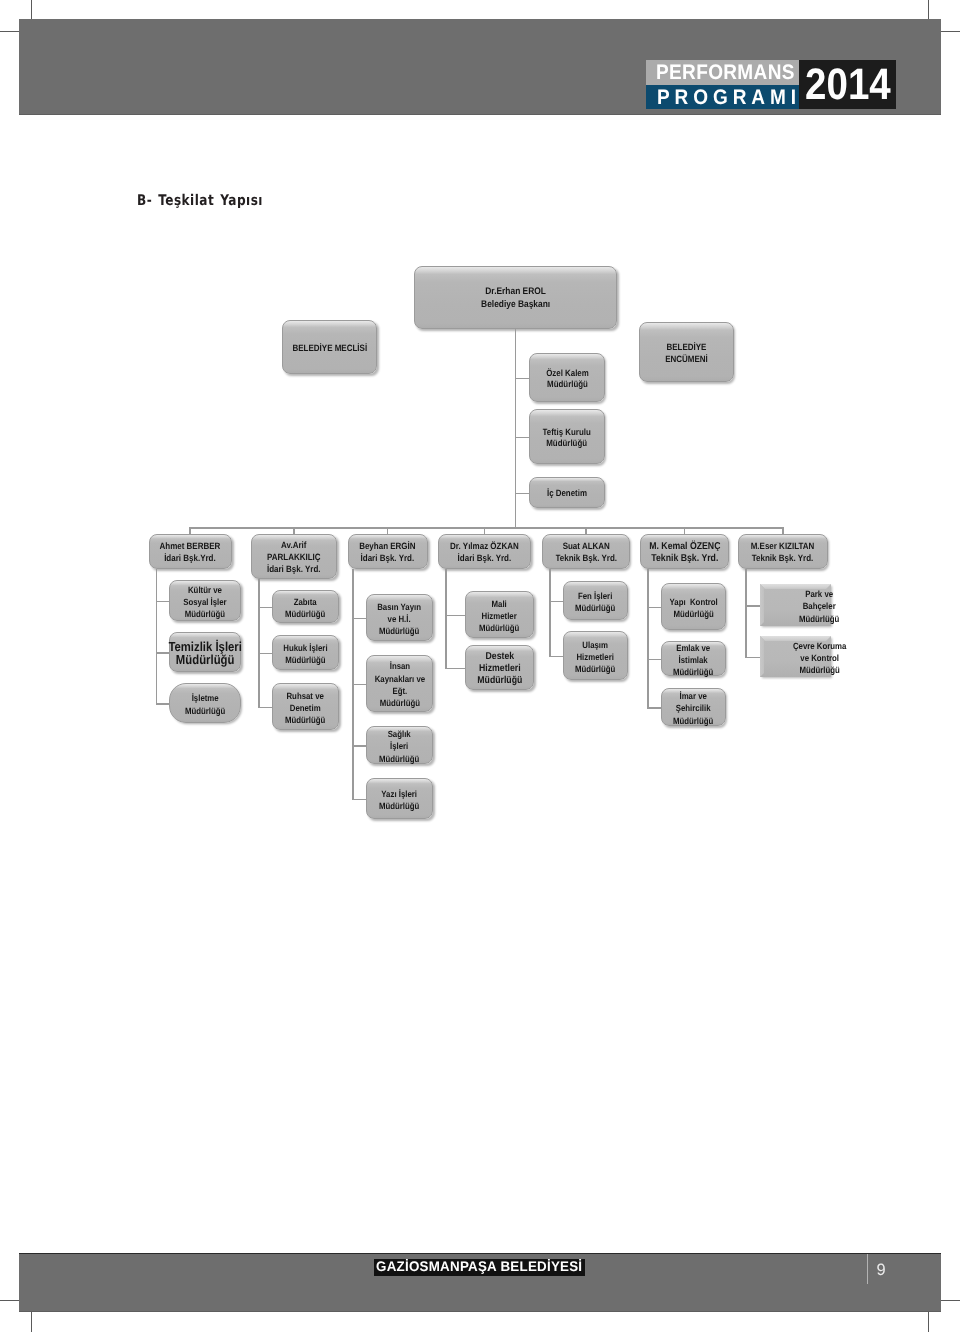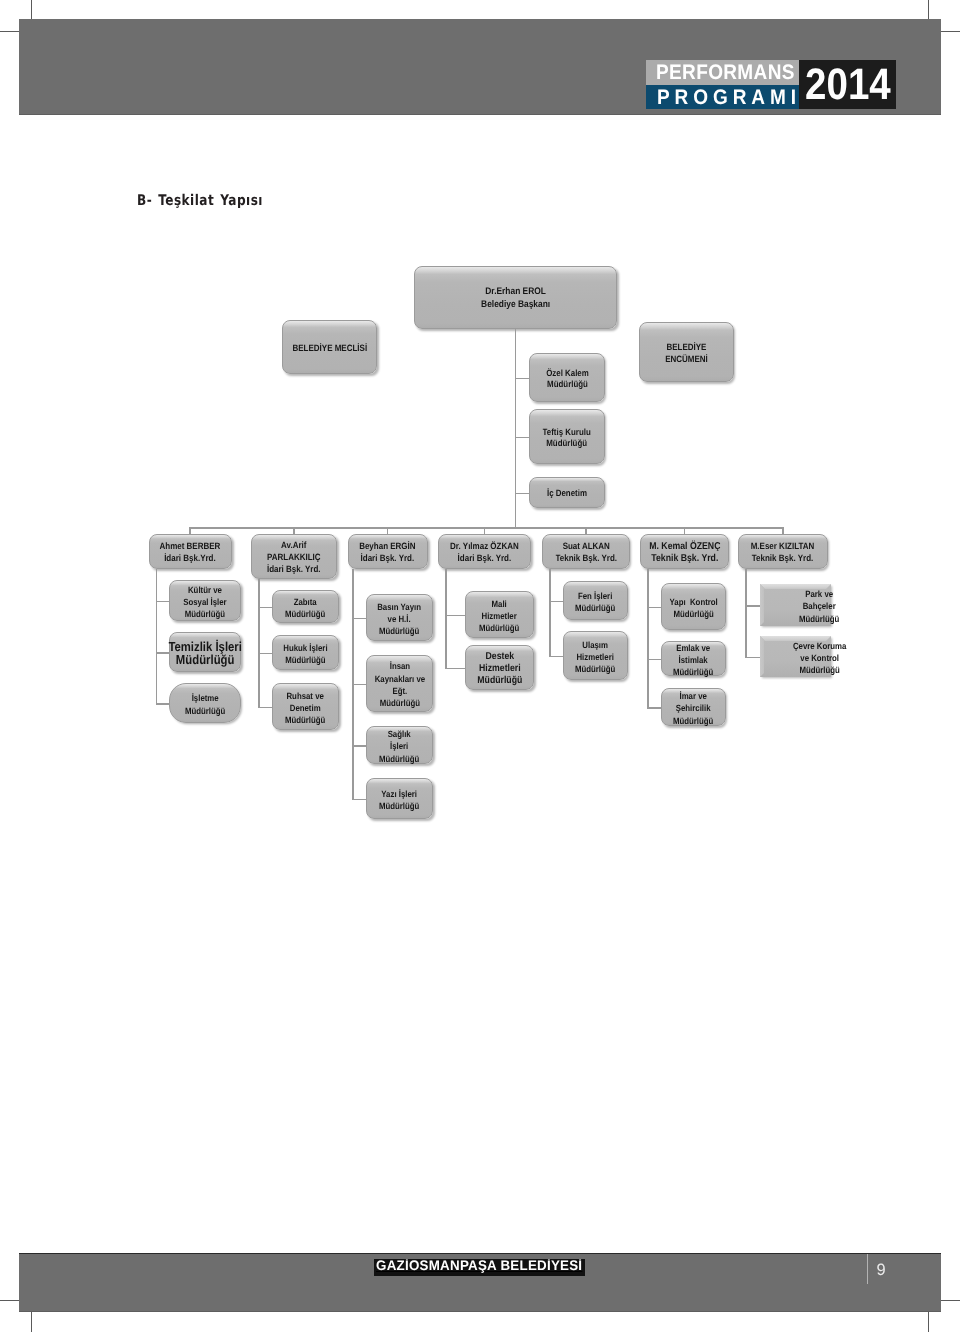--- a/index.html
+++ b/index.html
@@ -29,21 +29,21 @@
   .logo-year{width:97px;height:49.2px;background:#1c1c1c;display:flex;align-items:center;justify-content:center;overflow:hidden;}
   .logo-year span{color:#ffffff;font-weight:bold;font-size:44px;line-height:44px;display:block;
              font-family:"Liberation Sans",sans-serif;transform:scaleX(0.875) translateZ(0);white-space:nowrap;}
 
   .heading{position:absolute;left:136.8px;top:194.3px;font-weight:bold;color:#231f20;
            font-size:14.7px;line-height:14.7px;letter-spacing:0.55px;word-spacing:1.6px;
            font-family:"DejaVu Sans",sans-serif;
            transform:scaleX(0.825) translateZ(0);transform-origin:left top;white-space:nowrap;}
 
   .foot-label{position:absolute;left:374px;top:1258.6px;width:211px;height:17.4px;background:#111111;
-              display:flex;justify-content:center;overflow:hidden;text-decoration:underline;}
+              display:flex;align-items:center;justify-content:center;overflow:hidden;}
   .foot-label span{color:#ffffff;font-weight:bold;font-size:13.9px;line-height:13.9px;
               font-family:"Liberation Sans",sans-serif;white-space:nowrap;display:block;
               transform:scaleX(0.962) translateZ(0);letter-spacing:0.25px;}
   .foot-sep{position:absolute;left:866.5px;top:1253.8px;width:1.2px;height:30px;background:#b3b3b3;}
   .foot-page{position:absolute;left:873px;top:1262px;width:16px;height:17px;color:#ebebeb;font-size:16.4px;
              line-height:17px;display:flex;align-items:center;justify-content:center;
              font-family:"Liberation Sans",sans-serif;transform:translateZ(0);}
 
   .node{position:absolute;box-sizing:border-box;display:flex;align-items:center;justify-content:center;
         text-align:center;color:#161616;font-weight:bold;

